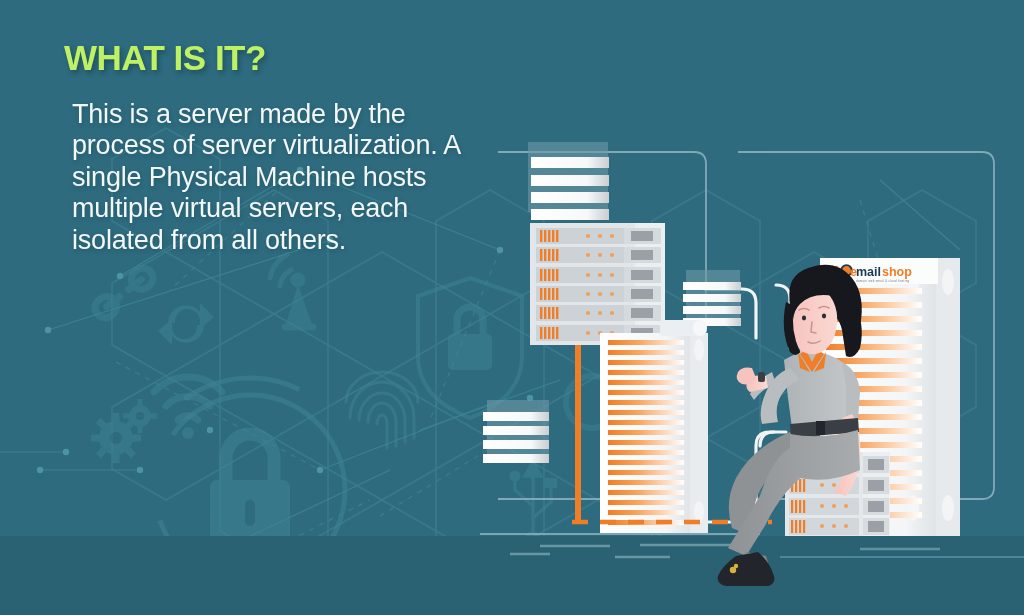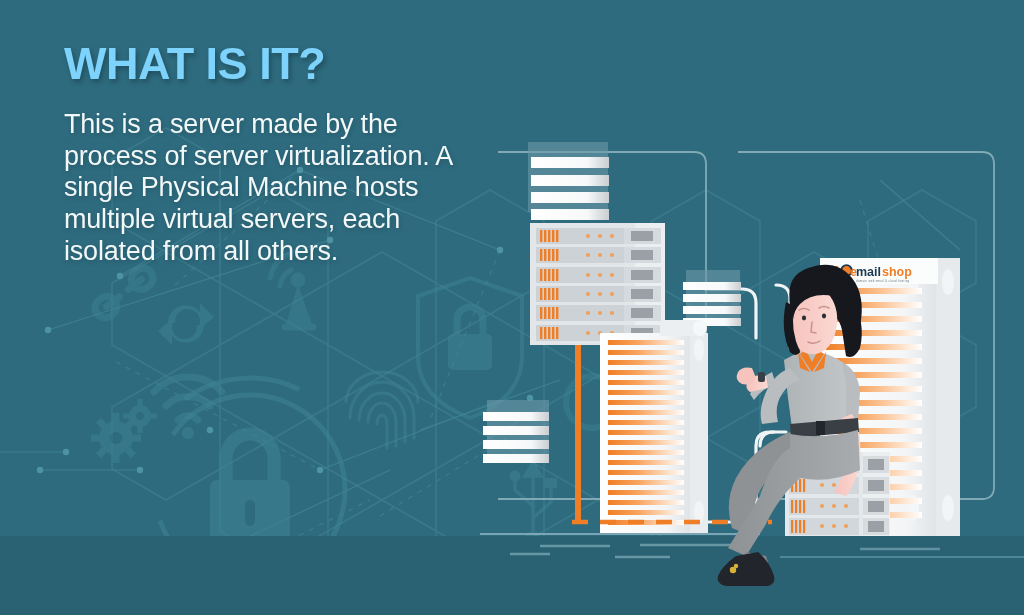--- a/index.html
+++ b/index.html
@@ -29,29 +29,29 @@
   .text-block {
     position: absolute;
     left: 64px;
     top: 40px;
     width: 430px;
     z-index: 40;
   }
   .headline {
     margin: 0;
     font-family: "Liberation Sans", sans-serif;
-    font-size: 45px;
+    font-size: 35px;
     font-weight: 700;
     letter-spacing: -0.5px;
-    color: #7dd3fc;
+    color: #bef264;
     line-height: 1.05;
     text-shadow: 2px 3px 5px rgba(15,45,55,0.45);
   }
   .body-copy {
-    margin: 22px 0 0 0;
+    margin: 22px 0 0 8px;
     font-family: "Liberation Sans", sans-serif;
     font-size: 27px;
     font-weight: 400;
     color: #f2f7f8;
     line-height: 1.17;
     letter-spacing: -0.2px;
     text-shadow: 1px 2px 4px rgba(15,45,55,0.28);
     max-width: 420px;
   }
 

